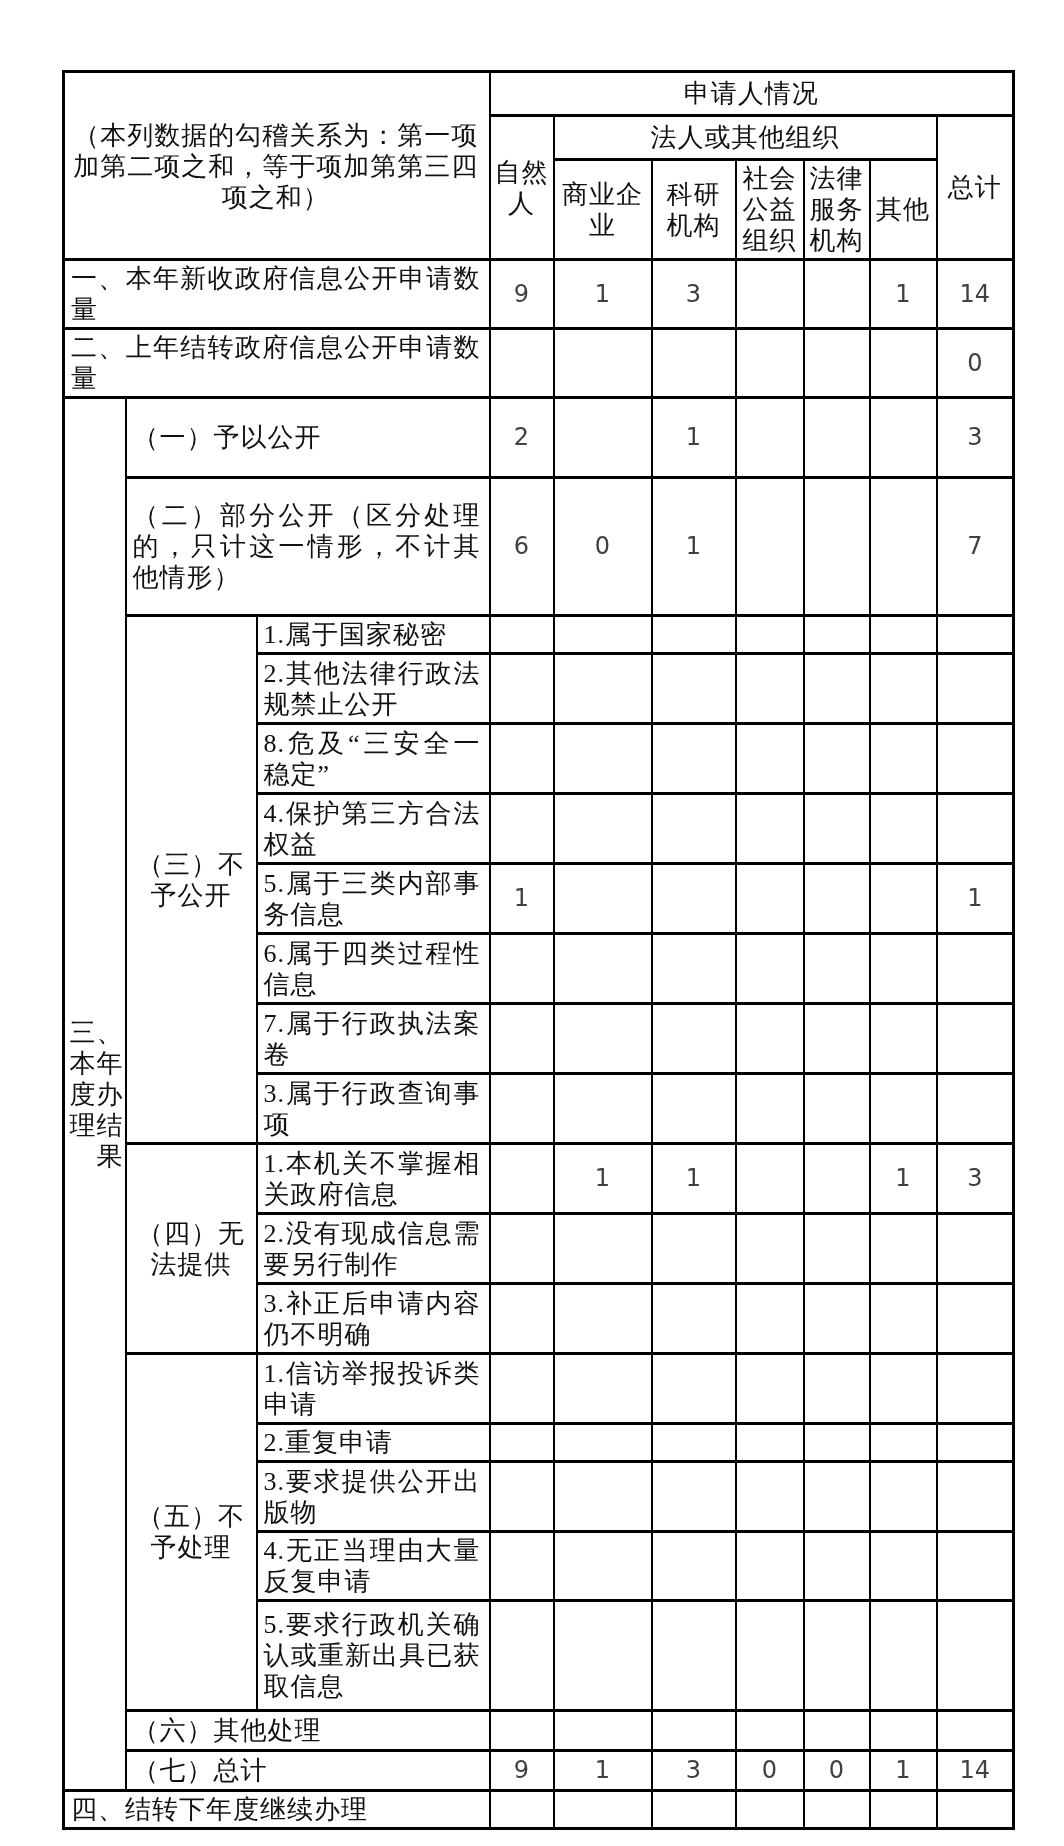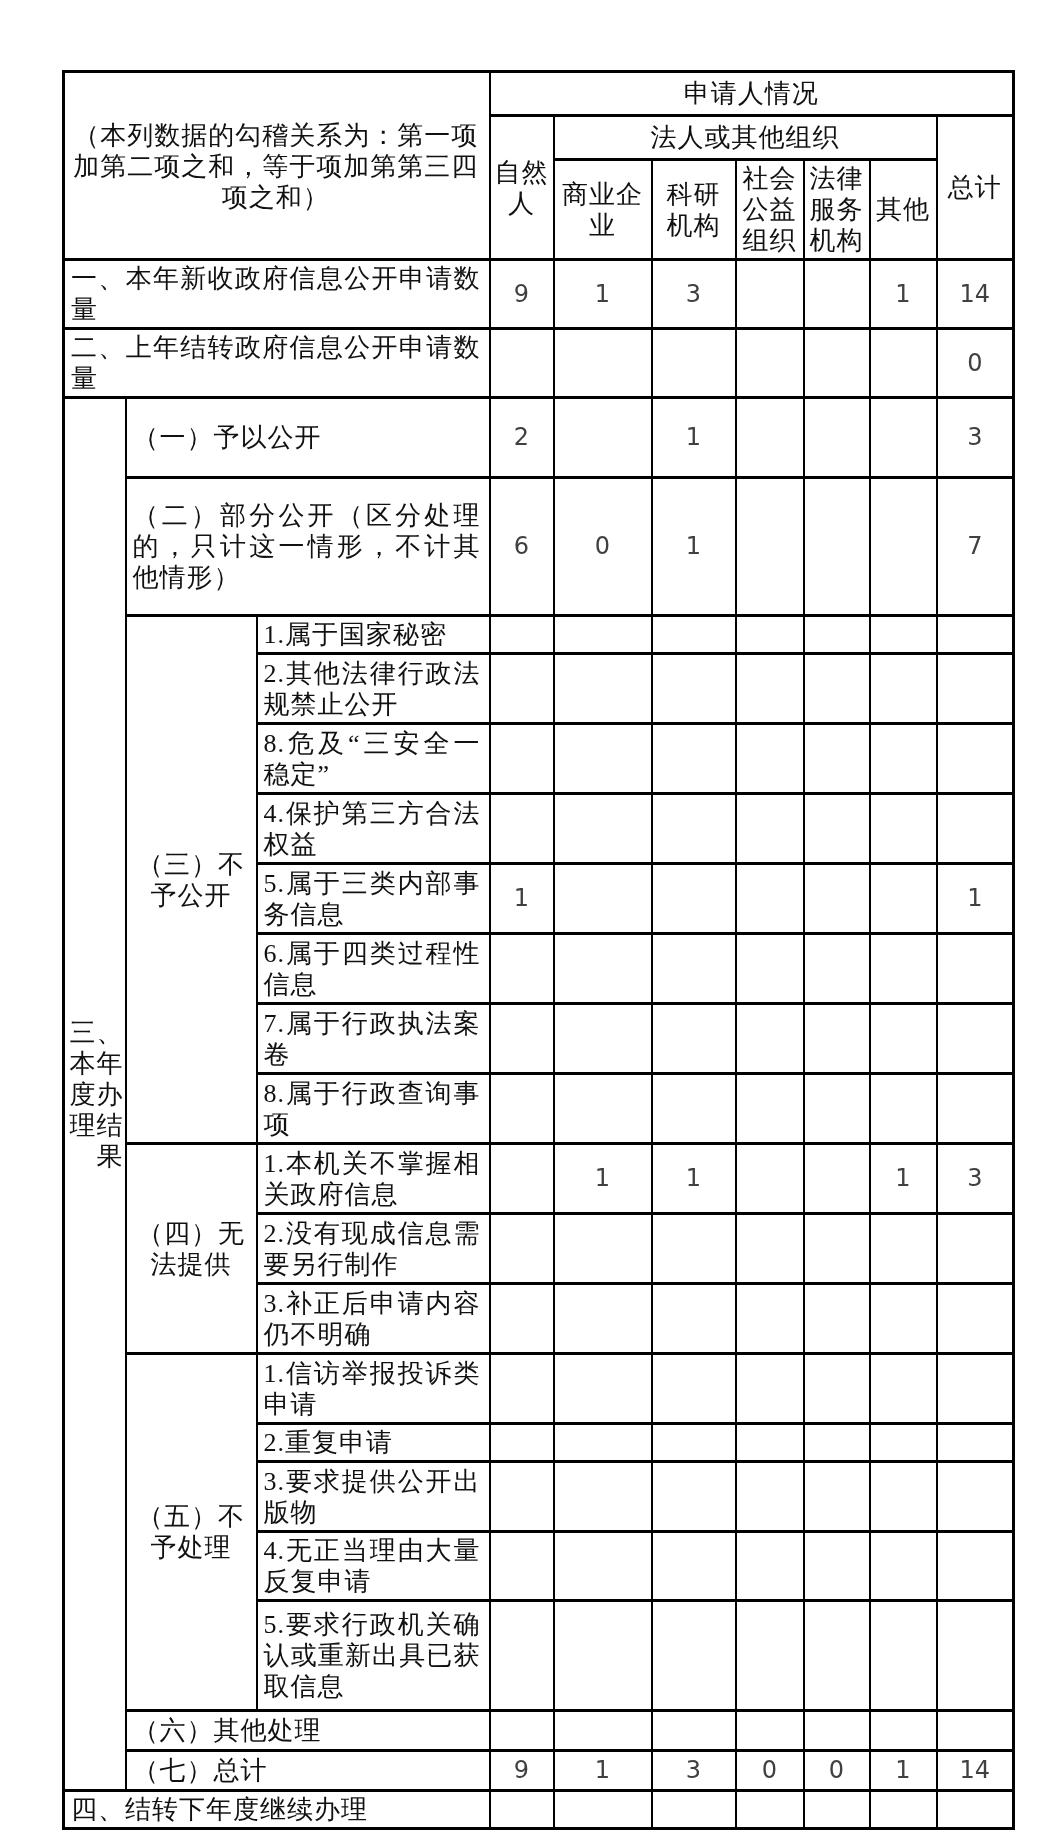--- a/index.html
+++ b/index.html
@@ -197,21 +197,21 @@
     <td class="lbl">7.属于行政执法案卷</td>
   <td class="v"></td>
         <td class="v"></td>
         <td class="v"></td>
         <td class="v"></td>
         <td class="v"></td>
         <td class="v"></td>
         <td class="v"></td>
       </tr>
   <tr style="height:70px">
-    <td class="lbl">8.属于行政查询事项</td>
+    <td class="lbl">3.属于行政查询事项</td>
   <td class="v"></td>
         <td class="v"></td>
         <td class="v"></td>
         <td class="v"></td>
         <td class="v"></td>
         <td class="v"></td>
         <td class="v"></td>
       </tr>
   <tr style="height:70px">
     <td class="sec" rowspan="3">（四）无法提供</td>

